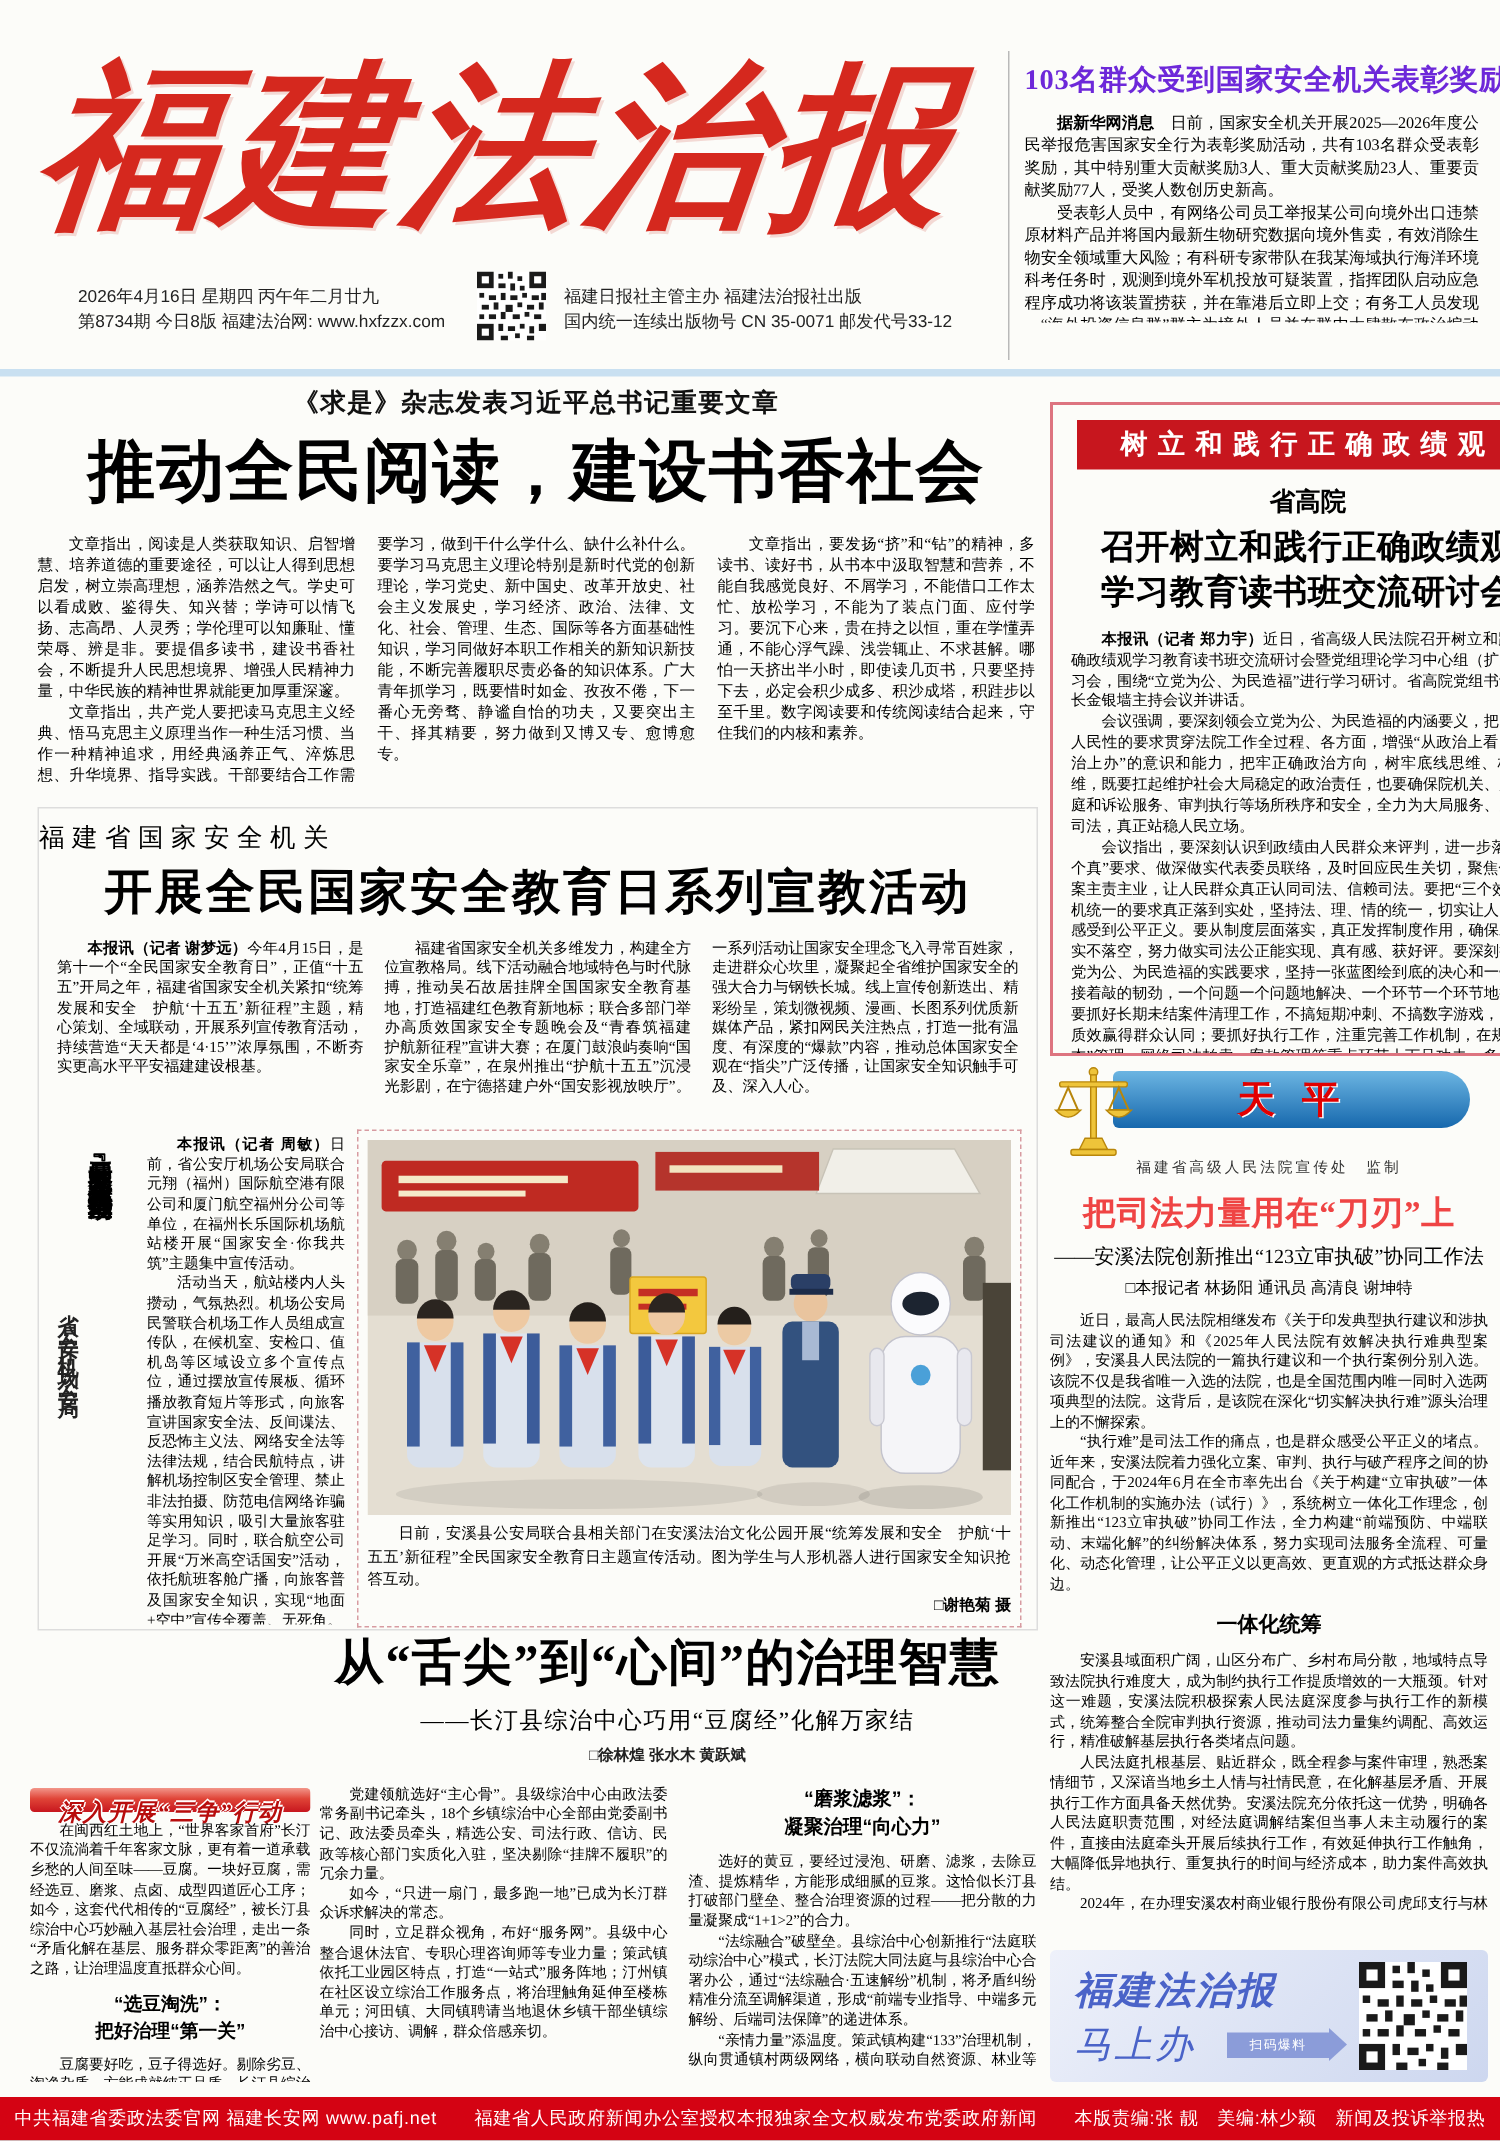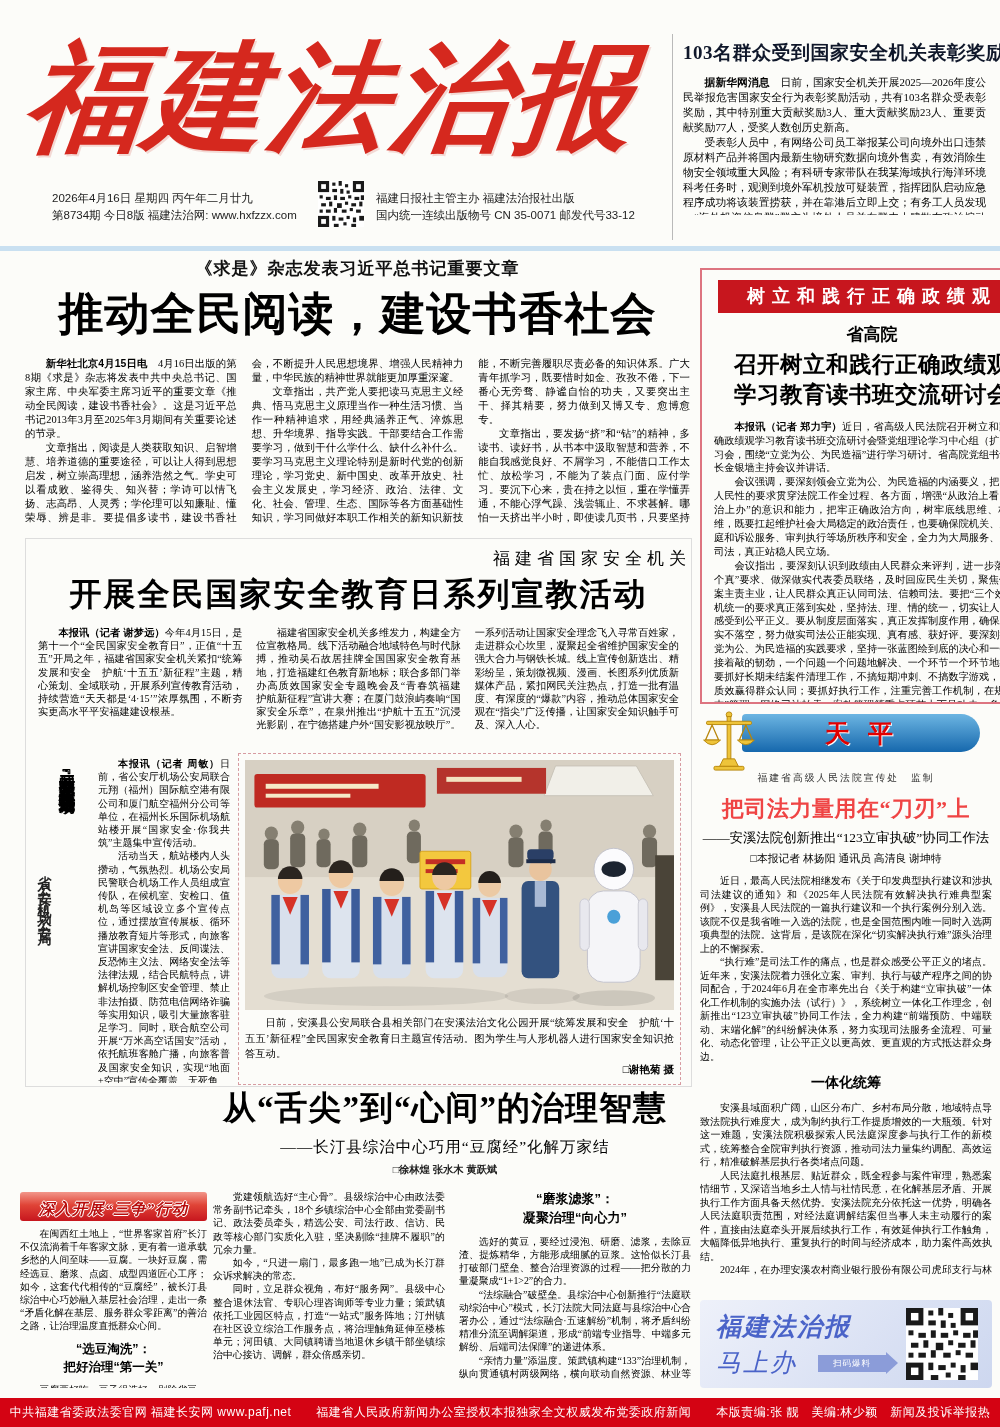--- a/index.html
+++ b/index.html
@@ -20,21 +20,21 @@
   .blue-band { position:absolute; left:0; top:246px; width:1000px; height:5px; background:#c9e0f1; }
 
   
   .para { text-indent:2em; text-align:justify; }
   .para b { font-family:"Liberation Sans","DejaVu Sans",sans-serif; }
   .flow-subhead { font-family:"Liberation Sans","DejaVu Sans",sans-serif; font-weight:bold;
     text-align:center; white-space:pre-line; margin:7px 0; font-size:13px; line-height:1.45; text-indent:0; }
 
   
   .tr-art { position:absolute; left:683px; top:40px; width:303px; }
-  .tr-art .hl { font-size:19px; font-weight:bold; letter-spacing:0.5px; white-space:nowrap; color:#0f172a; }
+  .tr-art .hl { font-size:19px; font-weight:bold; letter-spacing:0.5px; white-space:nowrap; color:#6d28d9; }
   .tr-art .body { margin-top:9px; font-size:10.8px; line-height:15px; height:140px; overflow:hidden; }
 
   
   .lead-art { position:absolute; left:25px; top:257px; width:665px; }
   .lead-art .kicker { text-align:center; font-family:"Liberation Sans","DejaVu Sans",sans-serif;
     font-weight:800; font-size:17px; letter-spacing:1px; color:#111; }
   .lead-art .hl { text-align:center; font-family:"Liberation Sans","DejaVu Sans",sans-serif;
     font-weight:900; font-size:45px; letter-spacing:1px; margin-top:4px; color:#000; }
   .lead-art .body { margin-top:13px; height:172px; column-count:3; column-gap:15px;
     font-size:10.4px; line-height:14px; overflow:hidden; }
@@ -44,21 +44,21 @@
     border:2px solid #dd7480; padding:8px 12px; overflow:hidden; }
   .policy-banner { margin:2px 4px 8px; background:#c7161e; color:#fff; text-align:center;
     font-family:"Liberation Sans","DejaVu Sans",sans-serif; font-weight:bold; font-size:18px;
     letter-spacing:7px; padding:4px 0 5px; }
   .policy-kicker { text-align:center; font-weight:bold; font-size:17px; margin:10px 0 4px; }
   .policy-hl { text-align:center; font-weight:800; font-size:22.5px; line-height:1.35; letter-spacing:0.5px; }
   .policy-body { margin-top:9px; font-size:10.2px; line-height:13.9px; height:288px; overflow:hidden; }
 
   
   .sec { position:absolute; left:25px; top:538px; width:667px; height:549px; border:1px solid #ddd; }
-  .sec .kicker { text-align:right; font-size:17px; letter-spacing:5px; margin-top:8px; }
+  .sec .kicker { text-align:left; font-size:17px; letter-spacing:5px; margin-top:8px; }
   .sec .hl { text-align:center; font-weight:800; font-size:32px; letter-spacing:2px; margin-top:3px; }
   .sec .body3 { margin:9px 12px 0; height:118px; column-count:3; column-gap:14px;
     font-size:10.2px; line-height:13.2px; overflow:hidden; }
   .sec-low { position:absolute; left:0; top:214px; right:0; bottom:0; }
   .vert-org { position:absolute; left:9px; top:112px; writing-mode:vertical-rl;
     font-weight:bold; font-size:14px; letter-spacing:7px; color:#222; }
   .vert-title { position:absolute; left:30px; top:8px; writing-mode:vertical-rl;
     font-weight:800; font-size:16.5px; letter-spacing:1px; height:322px; line-height:1.3; color:#000; }
   .airport-col { position:absolute; left:72px; top:4px; width:132px; height:326px;
     font-size:10px; line-height:13.2px; overflow:hidden; }
@@ -87,21 +87,21 @@
   .tp-body { margin-top:8px; font-size:10px; line-height:13.5px; height:402px; overflow:hidden; }
   .tp-body .flow-subhead { font-size:14px; margin:9px 0; }
 
   
   .bot-head { position:absolute; left:195px; top:1086px; width:500px; text-align:center; }
   .bot-head .hl { font-weight:900; font-size:33px; letter-spacing:1px; color:#000; }
   .bot-head .sub { font-size:15.5px; margin-top:6px; letter-spacing:1px; }
   .bot-head .byline { font-family:"Liberation Sans","DejaVu Sans",sans-serif; font-weight:bold;
     font-size:10.3px; margin-top:5px; color:#222; }
   .bot-left { position:absolute; left:20px; top:1192px; width:187px; height:196px; overflow:hidden; }
-  .sanzheng-banner { height:29px; background:linear-gradient(180deg,#f2968a 0%,#e04437 45%,#c7161e 100%);
+  .sanzheng-banner { height:16px; background:linear-gradient(180deg,#f2968a 0%,#e04437 45%,#c7161e 100%);
     border-radius:3px; text-align:center; font-weight:800; font-style:italic; font-size:15.5px;
     line-height:33px; letter-spacing:1px; color:#b80d0d;
     text-shadow:-1px 0 #fff,1px 0 #fff,0 -1px #fff,0 1px #fff; }
   .bot-left .body { margin-top:6px; font-size:9.8px; line-height:13.2px; }
   .bot-left .flow-subhead { font-size:12.5px; }
   .bot-mid { position:absolute; left:213px; top:1190px; width:478px; height:198px;
     column-count:2; column-gap:14px; font-size:9.9px; line-height:13.2px; overflow:hidden; }
 
   
   .msb { position:absolute; left:700px; top:1300px; width:292px; height:88px; border-radius:4px;
@@ -197,21 +197,20 @@
         <p class="para">受表彰人员中，有网络公司员工举报某公司向境外出口违禁原材料产品并将国内最新生物研究数据向境外售卖，有效消除生物安全领域重大风险；有科研专家带队在我某海域执行海洋环境科考任务时，观测到境外军机投放可疑装置，指挥团队启动应急程序成功将该装置捞获，并在靠港后立即上交；有务工人员发现一“海外投资信息群”群主为境外人员并在群内大肆散布政治煽动性言论，他与对方巧妙周旋，配合国家安全机关开展有关调查；还有旅游博主在旅游期间偶遇一外籍女子向其发放反宣材料，她主动举报并全力配合国家安全机关依法查处某境外组织的非法活动。</p>
       </div>
   </div>
 
   <div class="blue-band"></div>
 
   <div class="lead-art">
     <div class="kicker">《求是》杂志发表习近平总书记重要文章</div>
     <div class="hl">推动全民阅读，建设书香社会</div>
     <div class="body">
-        <p class="para"><b>新华社北京4月15日电　</b>4月16日出版的第8期《求是》杂志将发表中共中央总书记、国家主席、中央军委主席习近平的重要文章《推动全民阅读，建设书香社会》。这是习近平总书记2013年3月至2025年3月期间有关重要论述的节录。</p>
         <p class="para">文章指出，阅读是人类获取知识、启智增慧、培养道德的重要途径，可以让人得到思想启发，树立崇高理想，涵养浩然之气。学史可以看成败、鉴得失、知兴替；学诗可以情飞扬、志高昂、人灵秀；学伦理可以知廉耻、懂荣辱、辨是非。要提倡多读书，建设书香社会，不断提升人民思想境界、增强人民精神力量，中华民族的精神世界就能更加厚重深邃。</p>
         <p class="para">文章指出，共产党人要把读马克思主义经典、悟马克思主义原理当作一种生活习惯、当作一种精神追求，用经典涵养正气、淬炼思想、升华境界、指导实践。干部要结合工作需要学习，做到干什么学什么、缺什么补什么。要学习马克思主义理论特别是新时代党的创新理论，学习党史、新中国史、改革开放史、社会主义发展史，学习经济、政治、法律、文化、社会、管理、生态、国际等各方面基础性知识，学习同做好本职工作相关的新知识新技能，不断完善履职尽责必备的知识体系。广大青年抓学习，既要惜时如金、孜孜不倦，下一番心无旁骛、静谧自怡的功夫，又要突出主干、择其精要，努力做到又博又专、愈博愈专。</p>
         <p class="para">文章指出，要发扬“挤”和“钻”的精神，多读书、读好书，从书本中汲取智慧和营养，不能自我感觉良好、不屑学习，不能借口工作太忙、放松学习，不能为了装点门面、应付学习。要沉下心来，贵在持之以恒，重在学懂弄通，不能心浮气躁、浅尝辄止、不求甚解。哪怕一天挤出半小时，即使读几页书，只要坚持下去，必定会积少成多、积沙成塔，积跬步以至千里。数字阅读要和传统阅读结合起来，守住我们的内核和素养。</p>
       </div>
   </div>
 
   <div class="policy-box">
     <div class="policy-banner">树立和践行正确政绩观</div>
     <div class="policy-kicker">省高院</div>
     <div class="policy-hl" style="white-space:pre-line">召开树立和践行正确政绩观

